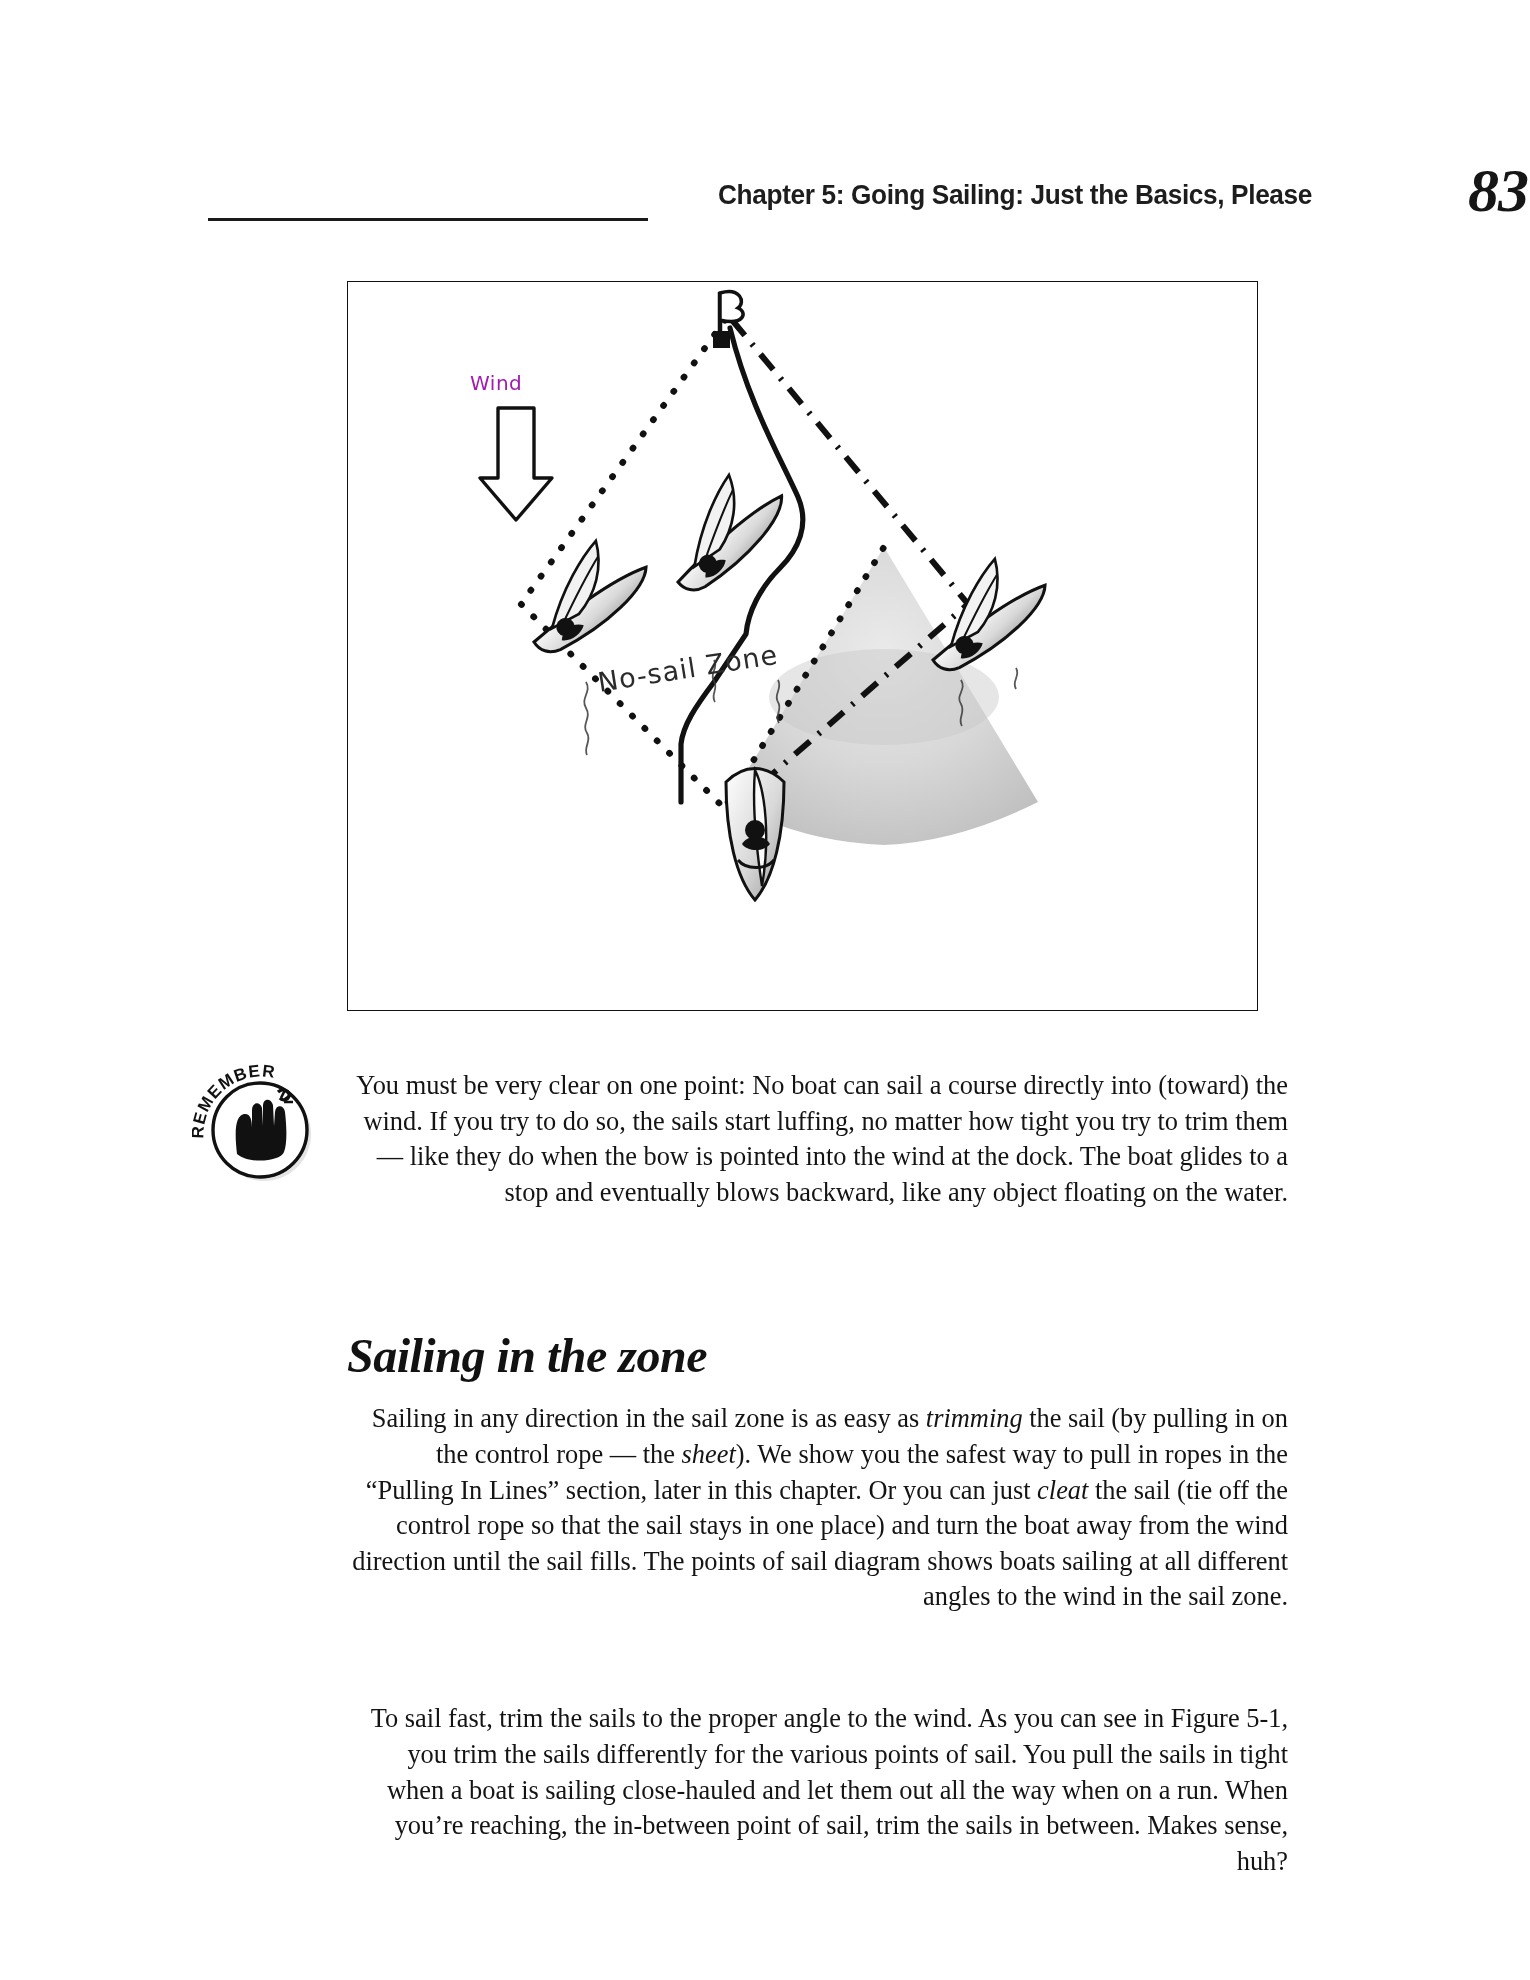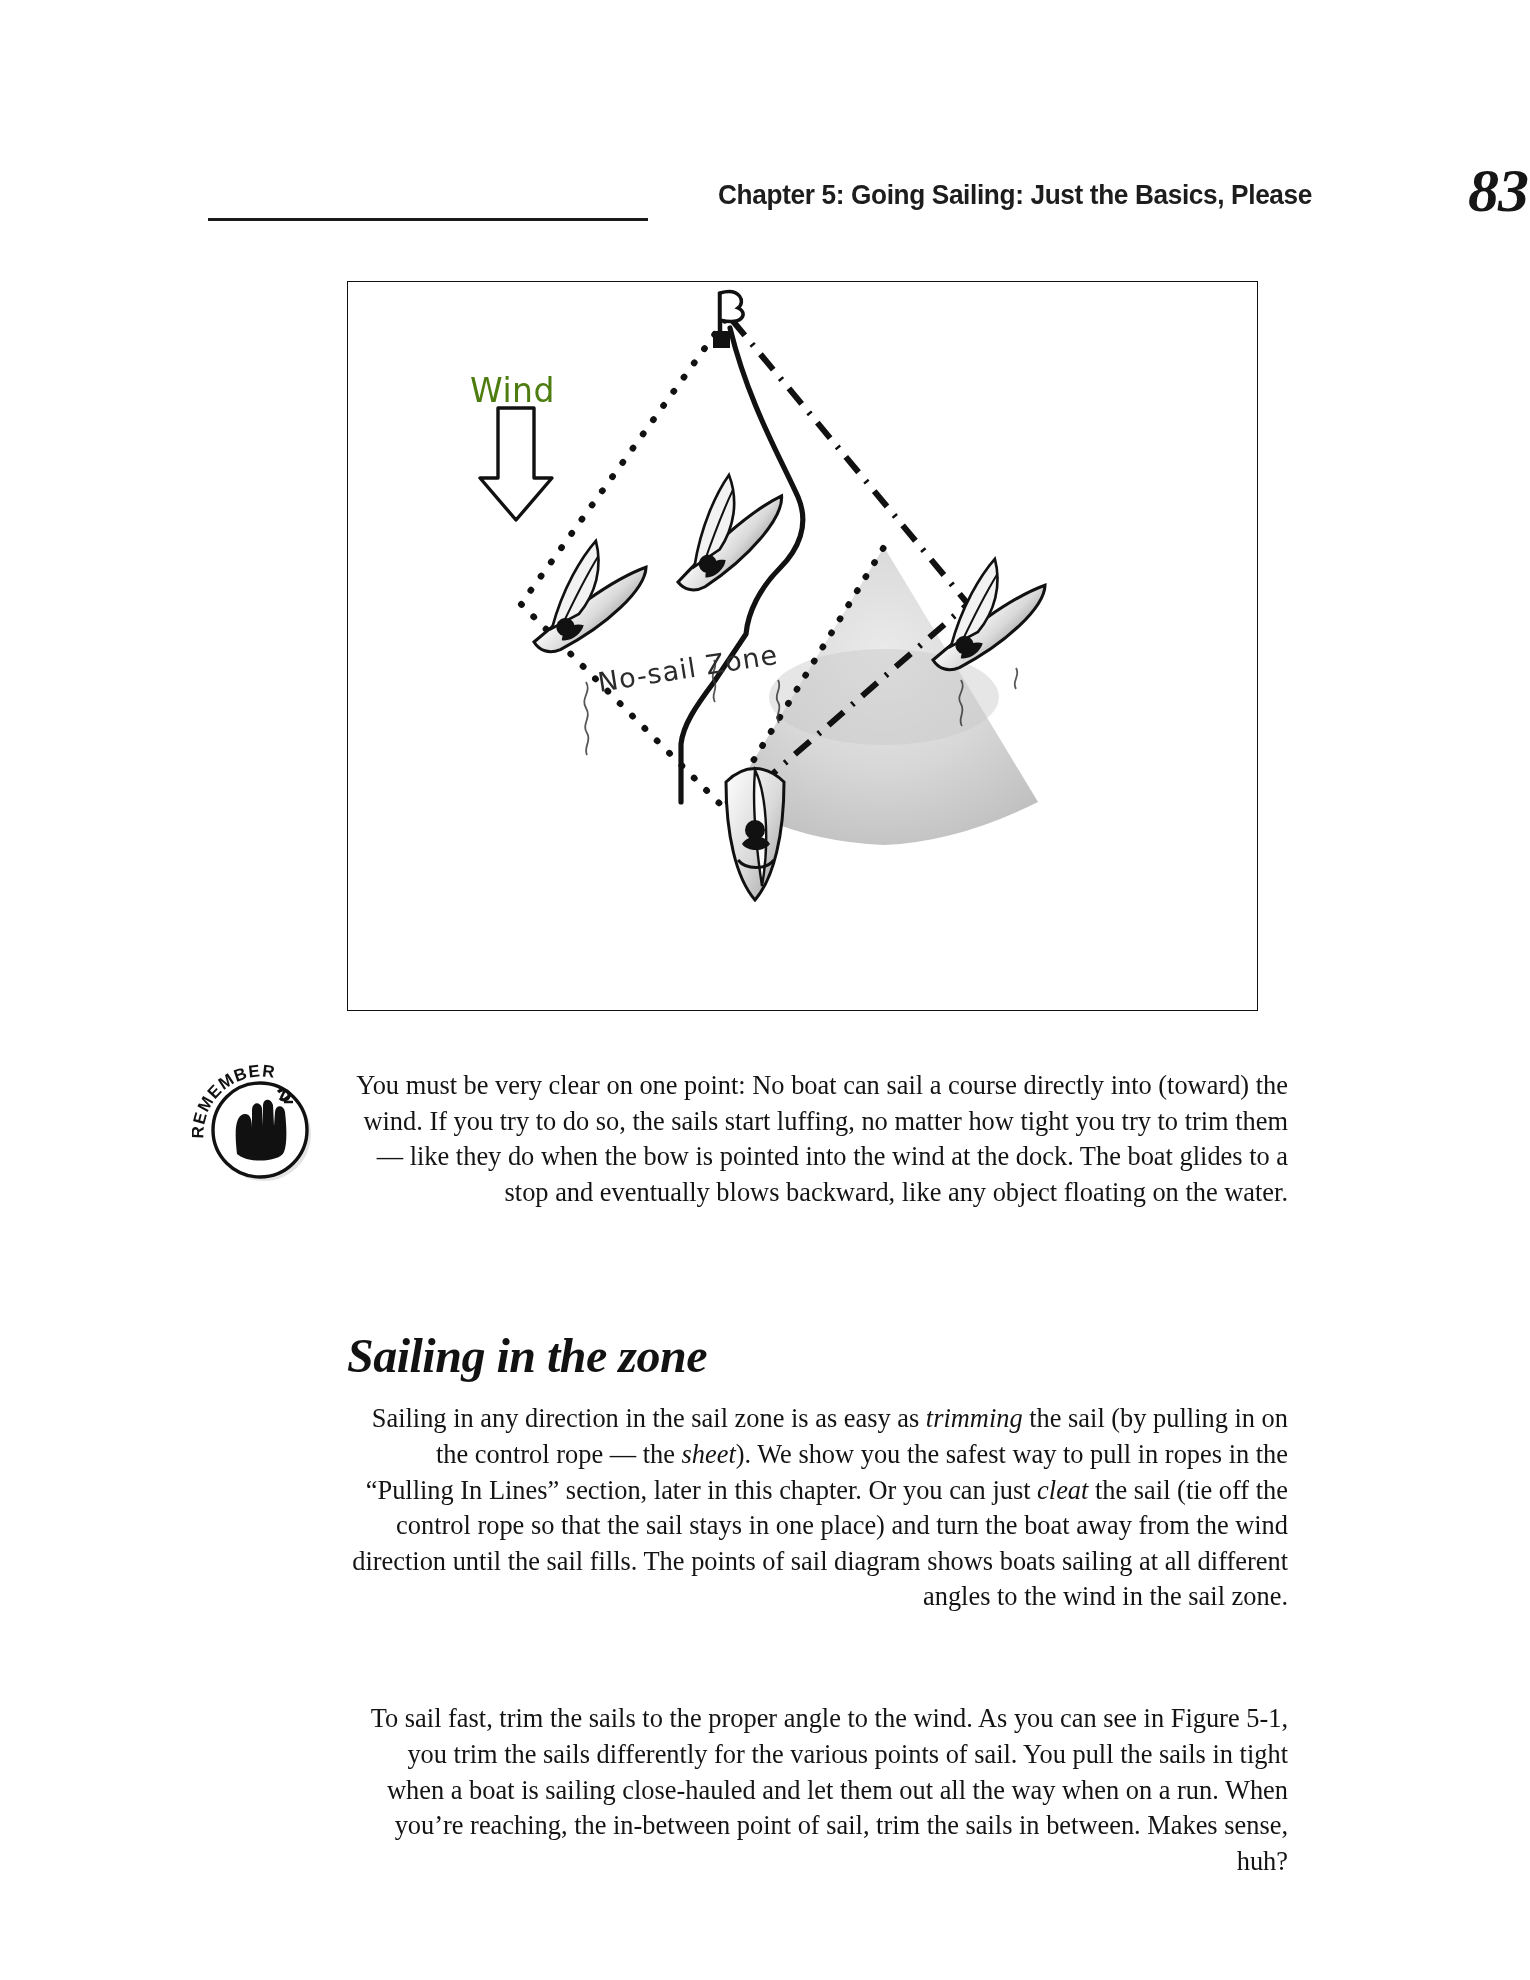--- a/index.html
+++ b/index.html
@@ -95,21 +95,21 @@
   
   .remember-icon{
     position:absolute;left:192px;top:1058px;width:135px;height:135px;
   }
 
   
   .figsvg{position:absolute;left:0;top:0;}
   .lbl-wind{
     position:absolute;
     font-family:"DejaVu Sans",sans-serif;
-    font-size:33px;color:#4d7c0f;
+    font-size:20px;color:#a21caf;
     left:122px;top:89px;
     letter-spacing:0.5px;
   }
   .lbl-nosail{
     position:absolute;
     left:250px;top:385px;
     font-family:"DejaVu Sans",sans-serif;
     font-size:27px;color:#2b2b2b;
     letter-spacing:1px;
     transform:rotate(-9deg);

